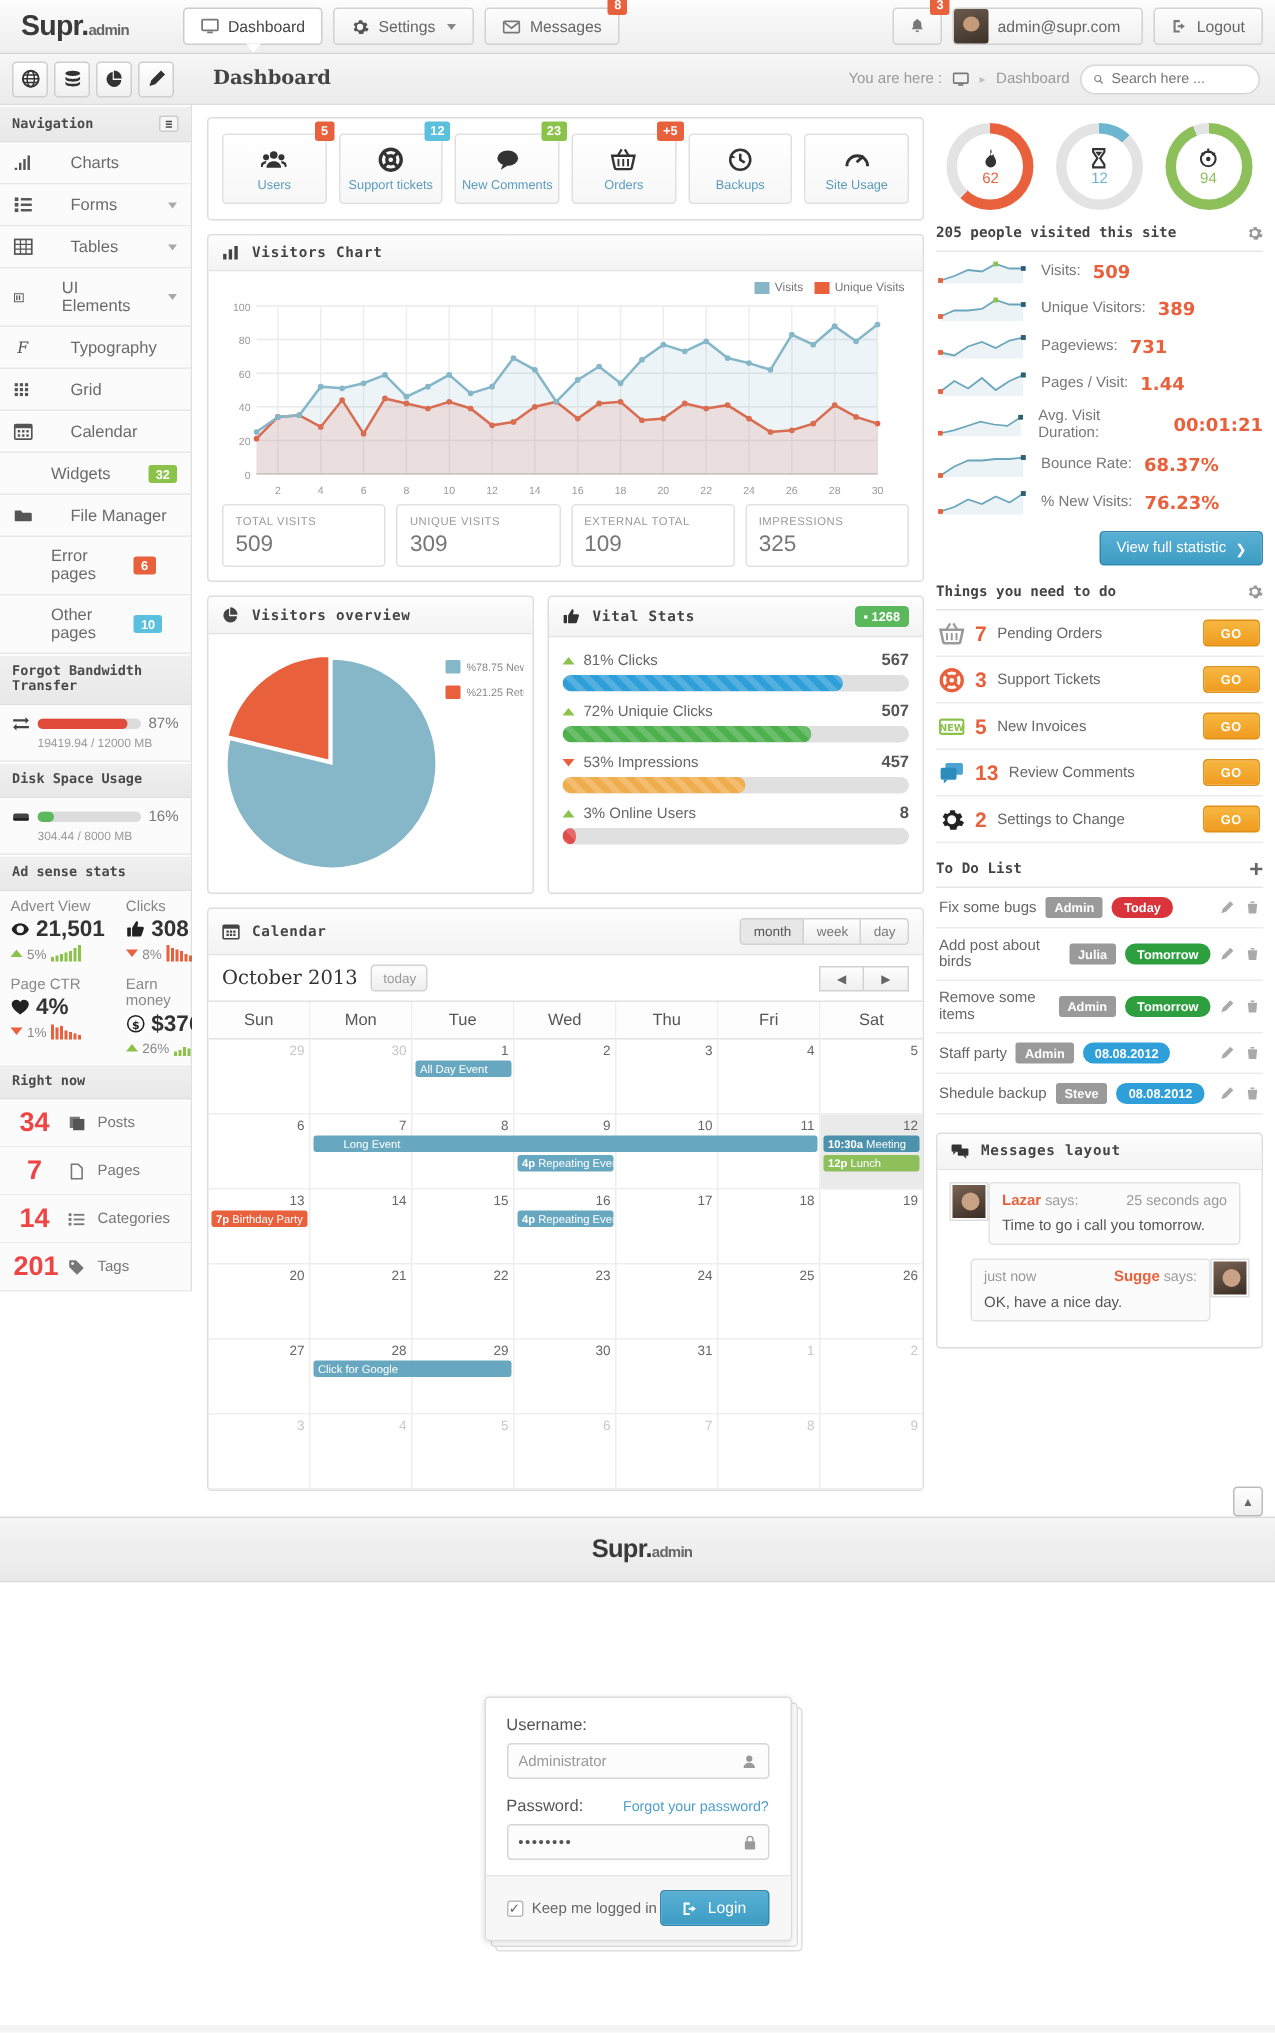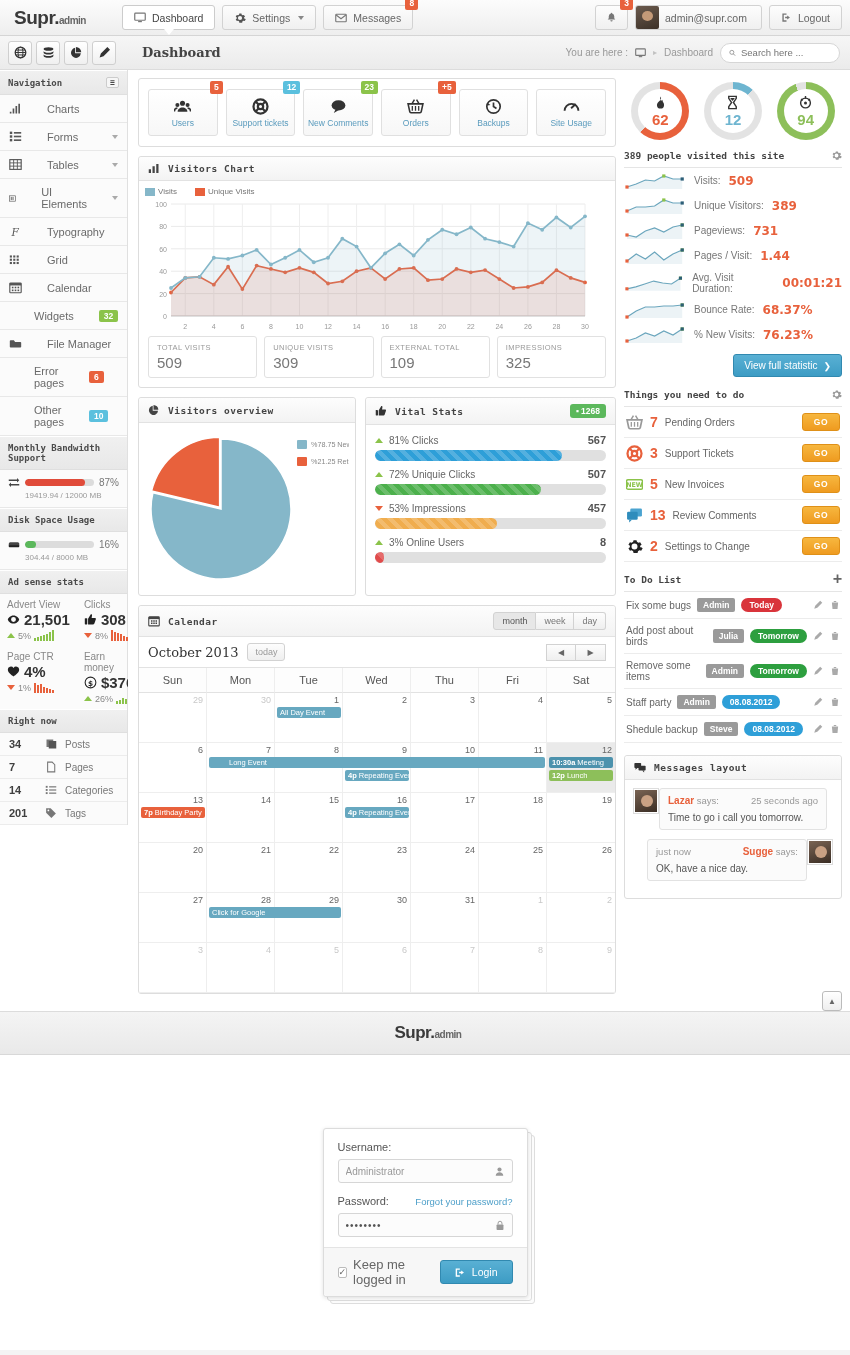--- a/index.html
+++ b/index.html
@@ -89,38 +89,38 @@
   .ad-grid{display:grid;grid-template-columns:1fr 1fr;background:#fbfbfb;}
   .ad-cell{padding:5px 7px;}
   .ad-lbl{font-size:10px;color:#888;}
   .ad-val{display:flex;align-items:center;gap:4px;font-size:15px;font-weight:bold;color:#333;margin-top:1px;}
   .ad-chg{display:flex;align-items:center;gap:3px;font-size:9px;margin-top:2px;}
   .tri-up{width:0;height:0;border-left:4px solid transparent;border-right:4px solid transparent;border-bottom:5px solid #8bc34a;}
   .tri-dn{width:0;height:0;border-left:4px solid transparent;border-right:4px solid transparent;border-top:5px solid #e8613c;}
   .spark{display:flex;align-items:flex-end;gap:1px;height:11px;}
   .spark i{width:2px;display:block;}
   .rn-row{display:flex;align-items:center;gap:8px;padding:5px 9px;border-bottom:1px solid #ececec;background:#fbfbfb;}
-  .rn-num{width:28px;text-align:left;color:#404040;font-size:11px;font-weight:bold;}
+  .rn-num{width:28px;text-align:center;color:#ef4444;font-size:18px;font-weight:bold;}
   .rn-lbl{font-size:10px;color:#777;}
 
   
   .panel{border:1px solid #ddd;border-radius:3px;background:#fff;margin-bottom:9px;}
   .panel-head{display:flex;align-items:center;gap:8px;padding:6px 9px;border-bottom:1px solid #e2e2e2;
     background:linear-gradient(#fdfdfd,#f3f3f3);border-radius:3px 3px 0 0;}
   .panel-title{font-family:"DejaVu Sans Mono",monospace;font-size:9.5px;font-weight:bold;color:#444;letter-spacing:0.5px;}
   .panel-body{padding:9px;}
 
   
   .tiles{display:flex;gap:8px;padding:10px 9px;border:1px solid #ddd;border-radius:3px;background:#fff;margin-bottom:9px;}
   .tile{flex:1;border:1px solid #e0e0e0;border-radius:3px;background:linear-gradient(#fff,#f7f7f7);
     height:47px;display:flex;flex-direction:column;align-items:center;justify-content:center;gap:3px;position:relative;cursor:pointer;}
   .tile-lbl{font-size:8.5px;color:#5a9bbd;}
 
   
-  .legend{display:flex;gap:18px;justify-content:flex-start;font-size:8px;color:#777;padding-right:6px;}
+  .legend{display:flex;gap:8px;justify-content:flex-end;font-size:8px;color:#777;padding-right:6px;}
   .legend i{display:inline-block;width:10px;height:8px;margin-right:3px;vertical-align:middle;}
   .totals{display:flex;gap:7px;padding:0 9px 9px;}
   .total-box{flex:1;border:1px solid #e1e1e1;border-radius:3px;padding:6px 8px;background:#fff;}
   .total-lbl{font-size:7.5px;color:#999;letter-spacing:0.4px;}
   .total-val{font-size:15px;color:#777;margin-top:2px;}
 
   
   .vs-row{margin-bottom:7px;}
   .vs-top{display:flex;align-items:center;gap:6px;font-size:10px;color:#666;}
   .vs-num{margin-left:auto;font-size:11px;color:#555;font-weight:bold;}
@@ -129,21 +129,21 @@
     background-image:linear-gradient(45deg,rgba(255,255,255,.18) 25%,transparent 25%,transparent 50%,rgba(255,255,255,.18) 50%,rgba(255,255,255,.18) 75%,transparent 75%);
     background-size:12px 12px;}
   .pillgreen{background:#5cb85c;color:#fff;font-size:8.5px;font-weight:bold;padding:2px 6px;border-radius:3px;margin-left:auto;}
 
   
   .donuts{display:flex;justify-content:space-around;align-items:center;padding:4px 0 10px;}
   .donut{position:relative;width:58px;height:58px;border-radius:50%;display:flex;flex-direction:column;
     align-items:center;justify-content:center;}
   .donut .hole{position:absolute;inset:7px;background:#fff;border-radius:50%;}
   .donut .inner{position:relative;display:flex;flex-direction:column;align-items:center;line-height:1;}
-  .donut .dval{font-size:15px;font-weight:bold;margin-top:2px;}
+  .donut .dval{font-size:10px;font-weight:normal;margin-top:2px;}
   .visit-head{display:flex;align-items:center;font-family:"DejaVu Sans Mono",monospace;font-size:9.5px;
     font-weight:bold;color:#444;padding-bottom:6px;border-bottom:1px solid #e5e5e5;}
   .stat-row{display:flex;align-items:center;gap:8px;padding:3.5px 0;}
   .stat-lbl{font-size:10px;color:#777;}
   .stat-val{font-size:12px;font-weight:bold;color:#e8613c;font-family:"DejaVu Sans",sans-serif;}
   .bluebtn{background:linear-gradient(#59b0d4,#3d9cc4);border:1px solid #3189b0;color:#fff;
     font-size:10px;border-radius:3px;padding:5px 10px;display:inline-flex;align-items:center;gap:6px;cursor:pointer;}
 
   .todo-row{display:flex;align-items:center;gap:7px;padding:6px 2px;border-bottom:1px solid #ececec;}
   .todo-num{font-size:14px;font-weight:bold;color:#e8613c;}
@@ -434,21 +434,21 @@
               <rect x="1" y="2.5" width="14" height="3.2" fill="#555"></rect>
               <path d="M2.5 6.5h11v7h-11z" fill="#555"></path>
               <rect x="6" y="8" width="4" height="1.4" fill="#fff"></rect>
             </svg>
             <span class="nlabel">Other pages</span>
             <span class="nbadge" style="background: rgb(91, 192, 222);">10</span>
             <span class="ncaret"></span>
           </div>
         </div>
 
-      <div class="sec-head">Monthly Bandwidth Support</div>
+      <div class="sec-head">Forgot Bandwidth Transfer</div>
       <div class="meter-row">
         <div class="meter-top">
           <svg width="12" height="11" viewBox="0 0 16 14">
               <path d="M1 3h11V1l3 3-3 3V5H1V3zM15 11H4v2L1 10l3-3v2h11v2z" fill="#444"></path>
             </svg>
           <span class="bar">
               <i id="bw-fill" style="width: 87%; background: rgb(224, 75, 58);"></i>
             </span>
           <span class="meter-pct">87%</span>
         </div>
@@ -1092,21 +1092,21 @@
                 <circle cx="8" cy="8.5" r="5.2" fill="none" stroke="#333" stroke-width="1.5"></circle>
                 <circle cx="8" cy="8.5" r="1.6" fill="#333"></circle>
                 <path d="M8 1v3M3.3 4.3l1.6 1.6M12.7 4.3l-1.6 1.6" stroke="#333" stroke-width="1.5"></path>
               </svg>
               <div class="dval" style="color: rgb(141, 191, 90);">94</div>
             </div>
           </div>
         </div>
 
       <div class="visit-head">
-        <span>389 people visited this site</span>
+        <span>205 people visited this site</span>
         <svg width="11" height="11" viewBox="0 0 16 16" style="margin-left:auto;">
             <path d="M8 5.2A2.8 2.8 0 108 10.8 2.8 2.8 0 008 5.2zm6.3 3.5l1.4 1-1.4 2.4-1.7-.5a5.8 5.8 0 01-1.3.8l-.4 1.8H7.1l-.4-1.8a5.8 5.8 0 01-1.3-.8l-1.7.5L2.3 9.7l1.4-1a5.6 5.6 0 010-1.4l-1.4-1 1.4-2.4 1.7.5c.4-.3.8-.6 1.3-.8L7.1 2h2.8l.4 1.6c.5.2.9.5 1.3.8l1.7-.5 1.4 2.4-1.4 1a5.6 5.6 0 010 1.4z" fill="#999"></path>
           </svg>
       </div>
       <div id="visitrows">
           <div class="stat-row">
             <svg width="62" height="18" viewBox="0 0 62 18">
               <path d="M3,15 L 12.2,12 L 21.4,8 L 30.599999999999998,9 L 39.8,4 L 49,7 L 58.199999999999996,7 L 58.199999999999996,17 L 3,17 Z" fill="#6ba6bd" opacity="0.13"></path>
               <path d="M3,15 L 12.2,12 L 21.4,8 L 30.599999999999998,9 L 39.8,4 L 49,7 L 58.199999999999996,7" fill="none" stroke="#6ba6bd" stroke-width="1.2"></path>
               <rect x="1.4" y="13.4" width="3.2" height="3.2" fill="#e8613c"></rect>
@@ -1392,21 +1392,21 @@
           <div class="lc-field">
             <input style="color: rgb(85, 85, 85); letter-spacing: 1px;" value="••••••••">
             <svg width="10" height="11" viewBox="0 0 14 16">
                 <rect x="2" y="6.5" width="10" height="8" rx="1.2" fill="#999"></rect>
                 <path d="M4.2 6.5V4.6a2.8 2.8 0 015.6 0v1.9" fill="none" stroke="#999" stroke-width="1.4"></path>
               </svg>
           </div>
         </div>
         <div class="lc-foot">
           <span class="chk">✓</span>
-          <span style="font-size:13px;color:#666;">Keep me logged in</span>
+          <span style="font-size:10px;color:#666;">Keep me logged in</span>
           <span class="loginbtn">
             <svg width="11" height="11" viewBox="0 0 16 16">
                 <path d="M1 2h6v2H3v8h4v2H1V2z" fill="#fff"></path>
                 <path d="M9 5l4 3-4 3V9H6V7h3V5z" fill="#fff"></path>
               </svg>
             <span>Login</span>
           </span>
         </div>
       </div>
     </div>

